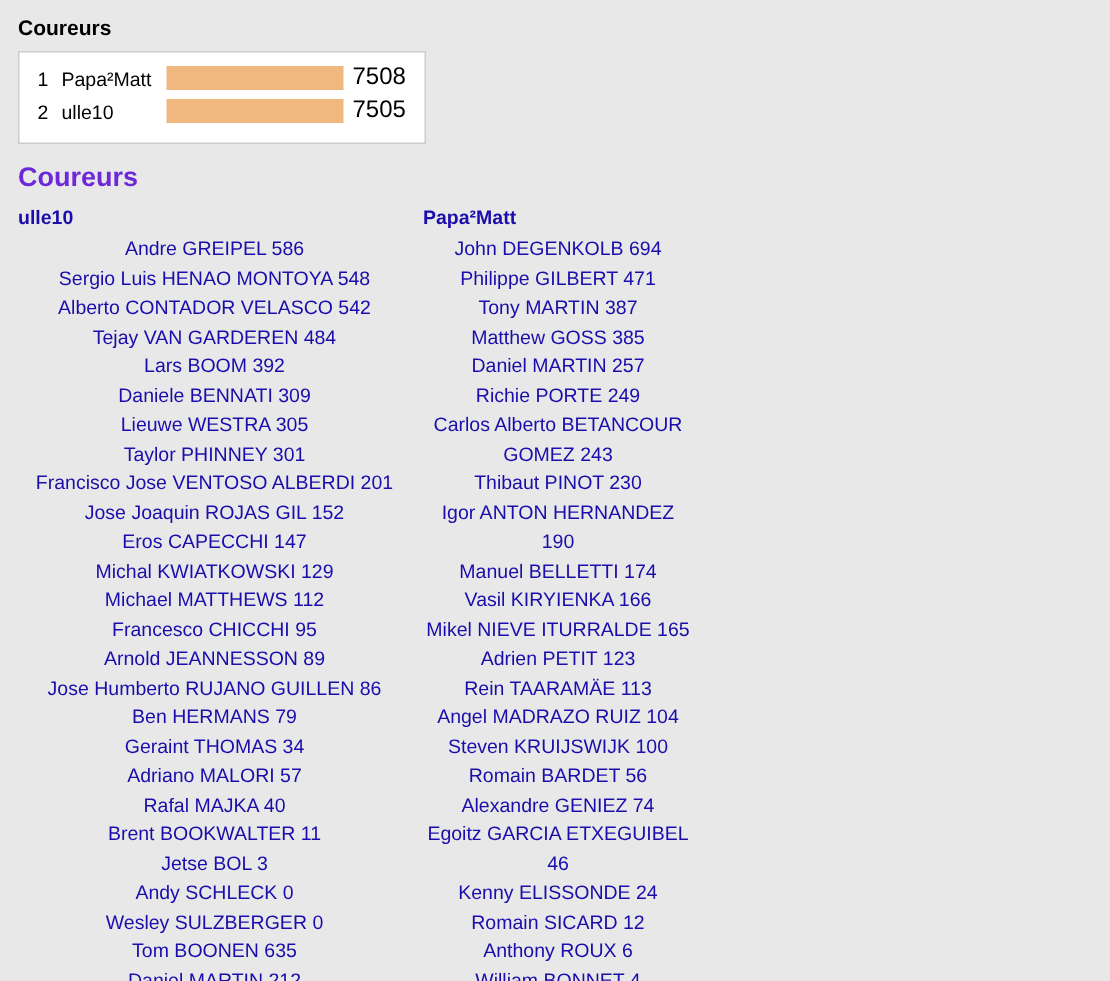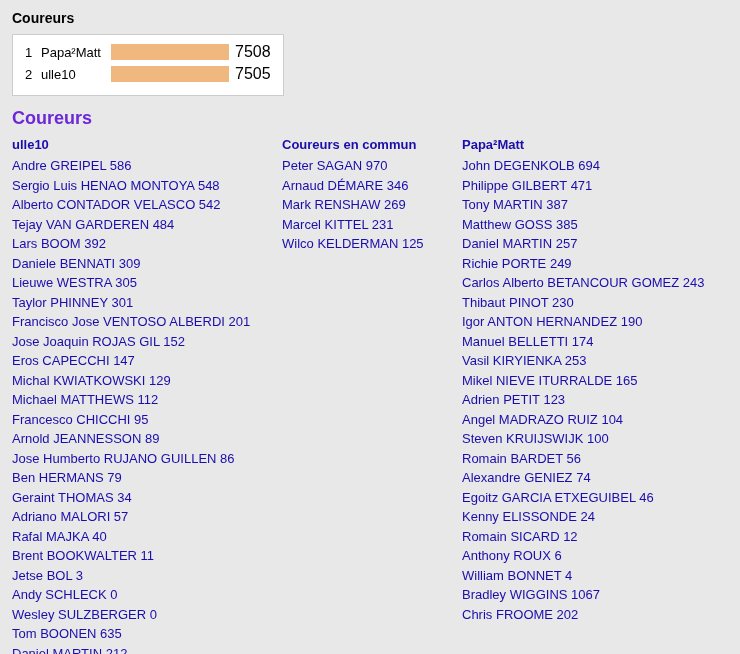--- a/index.html
+++ b/index.html
@@ -71,20 +71,21 @@
       font-weight: bold;
       color: #1a0dab;
       font-size: 13px;
       margin-bottom: 4px;
     }
     .rider-item {
       color: #1a0dab;
       font-size: 13px;
       line-height: 1.5;
       display: block;
+      text-align: center;
     }
     .col-left { padding-right: 8px; }
     .col-middle { padding-right: 8px; }
     .col-right {}
   </style>
 </head>
 <body>
 
 <div class="main-container">
 
@@ -134,46 +135,37 @@
           <span class="rider-item">Adriano MALORI 57</span>
           <span class="rider-item">Rafal MAJKA 40</span>
           <span class="rider-item">Brent BOOKWALTER 11</span>
           <span class="rider-item">Jetse BOL 3</span>
           <span class="rider-item">Andy SCHLECK 0</span>
           <span class="rider-item">Wesley SULZBERGER 0</span>
           <span class="rider-item">Tom BOONEN 635</span>
           <span class="rider-item">Daniel MARTIN 212</span>
         </div>
     </div>
-    <div class="col-middle">
-      <div class="column-header">Coureurs en commun</div>
-      <div id="middle-riders">
-          <span class="rider-item">Peter SAGAN 970</span>
-          <span class="rider-item">Arnaud DÉMARE 346</span>
-          <span class="rider-item">Mark RENSHAW 269</span>
-          <span class="rider-item">Marcel KITTEL 231</span>
-          <span class="rider-item">Wilco KELDERMAN 125</span>
-        </div>
-    </div>
     <div class="col-right">
       <div class="column-header">Papa²Matt</div>
       <div id="right-riders">
           <span class="rider-item">John DEGENKOLB 694</span>
           <span class="rider-item">Philippe GILBERT 471</span>
           <span class="rider-item">Tony MARTIN 387</span>
           <span class="rider-item">Matthew GOSS 385</span>
           <span class="rider-item">Daniel MARTIN 257</span>
           <span class="rider-item">Richie PORTE 249</span>
           <span class="rider-item">Carlos Alberto BETANCOUR GOMEZ 243</span>
           <span class="rider-item">Thibaut PINOT 230</span>
           <span class="rider-item">Igor ANTON HERNANDEZ 190</span>
           <span class="rider-item">Manuel BELLETTI 174</span>
-          <span class="rider-item">Vasil KIRYIENKA 253</span>
+          <span class="rider-item">Vasil KIRYIENKA 166</span>
           <span class="rider-item">Mikel NIEVE ITURRALDE 165</span>
           <span class="rider-item">Adrien PETIT 123</span>
+          <span class="rider-item">Rein TAARAMÄE 113</span>
           <span class="rider-item">Angel MADRAZO RUIZ 104</span>
           <span class="rider-item">Steven KRUIJSWIJK 100</span>
           <span class="rider-item">Romain BARDET 56</span>
           <span class="rider-item">Alexandre GENIEZ 74</span>
           <span class="rider-item">Egoitz GARCIA ETXEGUIBEL 46</span>
           <span class="rider-item">Kenny ELISSONDE 24</span>
           <span class="rider-item">Romain SICARD 12</span>
           <span class="rider-item">Anthony ROUX 6</span>
           <span class="rider-item">William BONNET 4</span>
           <span class="rider-item">Bradley WIGGINS 1067</span>

